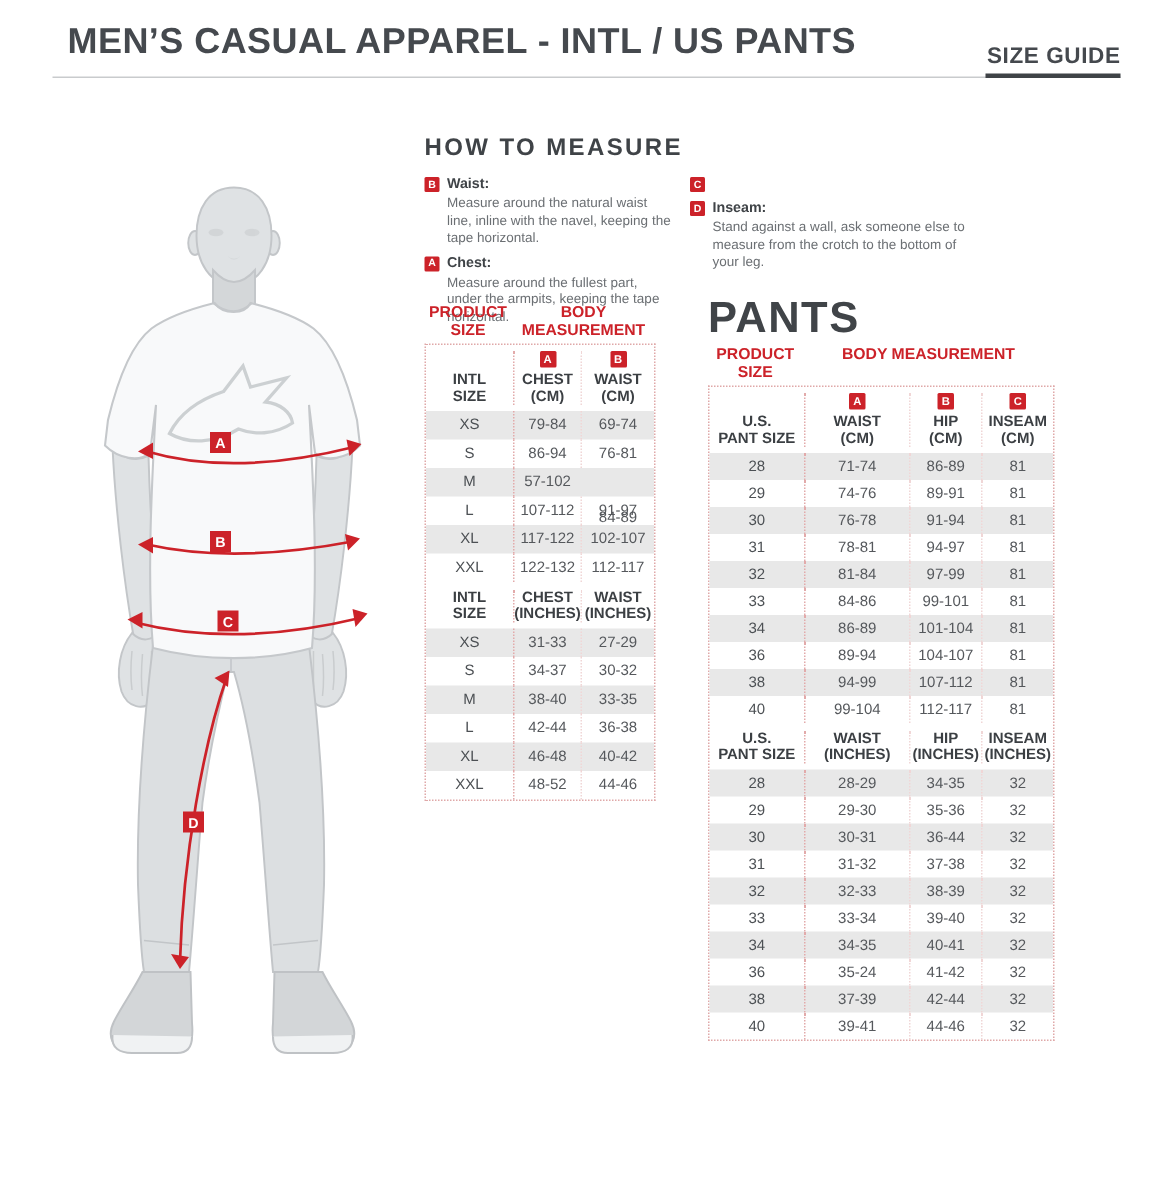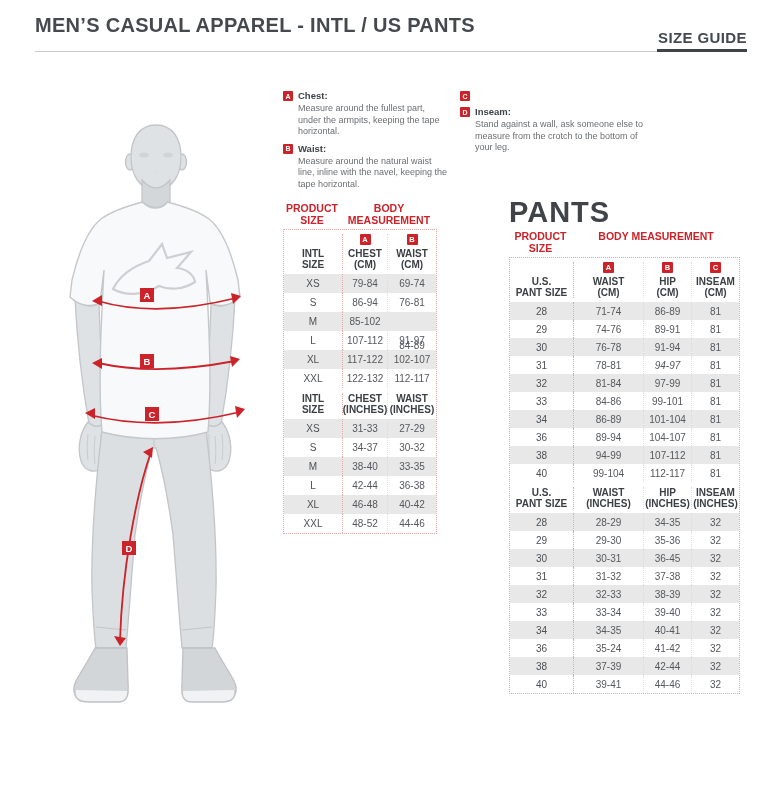--- a/index.html
+++ b/index.html
@@ -3,21 +3,21 @@
 <meta charset="utf-8">
 <style>
   html,body{margin:0;padding:0;width:783px;height:800px;background:#fff;
     font-family:"Liberation Sans", sans-serif;}
   :root{
     --accent:#cc2229; --heading:#45494e; --text:#55585c; --stripe:#e8e8e8;
     --rule:#c9cbcd; --divider:#e2aaaa; --divider-light:#f0d6d6; --tableborder:#dfa8a8;
   }
   .page{position:relative;width:783px;height:800px;overflow:hidden;background:#fff;}
 
-  .page-title{position:absolute;left:35px;top:14px;font-size:20px;font-weight:bold;
+  .page-title{position:absolute;left:45px;top:14px;font-size:24px;font-weight:bold;
     color:var(--heading);letter-spacing:.3px;white-space:nowrap;}
   .size-guide{position:absolute;right:36px;top:29px;font-size:15px;font-weight:bold;
     color:var(--heading);letter-spacing:.4px;cursor:pointer;}
   .rule-thin{position:absolute;left:35px;width:712px;top:51px;height:1px;background:var(--rule);}
   .rule-thick{position:absolute;right:36px;width:90px;top:49px;height:3px;background:#3f4347;}
 
   
   .measure{position:absolute;left:283px;top:90px;width:462px;}
   .measure h2{margin:0 0 9px 0;font-size:16px;font-weight:bold;color:#3f4347;letter-spacing:1.6px;}
   .measure-cols{display:flex;}
@@ -28,21 +28,21 @@
     font-size:7px;font-weight:bold;display:flex;align-items:center;justify-content:center;
     border-radius:1px;margin-right:5px;margin-top:1px;}
   .m-label{font-size:9.5px;font-weight:bold;color:#3f4347;margin-bottom:2px;}
   .m-desc{font-size:9px;color:#6b6f73;line-height:11.5px;}
   .m-col .m-desc{max-width:150px;}
   .m-col.right .m-desc{max-width:182px;}
 
   
   .size-table-wrap{position:absolute;top:198px;}
   #tops-table{left:283px;width:154px;}
-  #pants-table{left:509px;width:231px;}
+  #pants-table{left:472px;width:231px;}
   .size-heading{margin:0;font-size:29px;line-height:28px;font-weight:bold;
     color:#404448;letter-spacing:1px;}
   .group-headers{display:flex;margin-top:5px;margin-bottom:3px;}
   .group{color:var(--accent);font-weight:bold;font-size:10.5px;line-height:11.5px;
     text-align:center;}
   .size-table{border:1px dotted var(--tableborder);}
   .t-subheader{display:flex;padding:4px 0;align-items:stretch;}
   .t-subheader.no-badges{padding:5px 0 4px 0;}
   .cell{box-sizing:border-box;display:flex;flex-direction:column;align-items:center;
     justify-content:center;text-align:center;}
@@ -133,34 +133,35 @@
       <rect x="110" y="254" width="14" height="14" fill="#cc2229"></rect>
       <text x="117" y="264.7" text-anchor="middle" font-size="9.5" font-weight="bold" fill="#fff">B</text>
       <rect x="115" y="307" width="14" height="14" fill="#cc2229"></rect>
       <text x="122" y="317.7" text-anchor="middle" font-size="9.5" font-weight="bold" fill="#fff">C</text>
       <rect x="92" y="441" width="14" height="14" fill="#cc2229"></rect>
       <text x="99" y="451.7" text-anchor="middle" font-size="9.5" font-weight="bold" fill="#fff">D</text>
     </g>
   </svg>
 
   <div class="measure">
+    <h2>HOW TO MEASURE</h2>
     <div class="measure-cols">
       <div class="m-col">
+          <div class="m-item">
+            <div class="m-badge">B</div>
+            <div class="m-body">
+              <div class="m-label">Waist:</div>
+              <div class="m-desc">Measure around the natural waist line, inline with the navel, keeping the tape horizontal.</div>
+            </div>
+          </div>
           <div class="m-item">
             <div class="m-badge">A</div>
             <div class="m-body">
               <div class="m-label">Chest:</div>
               <div class="m-desc">Measure around the fullest part, under the armpits, keeping the tape horizontal.</div>
-            </div>
-          </div>
-          <div class="m-item">
-            <div class="m-badge">B</div>
-            <div class="m-body">
-              <div class="m-label">Waist:</div>
-              <div class="m-desc">Measure around the natural waist line, inline with the navel, keeping the tape horizontal.</div>
             </div>
           </div>
         </div>
       <div class="m-col right">
           <div class="m-item">
             <div class="m-badge">C</div>
           </div>
           <div class="m-item">
             <div class="m-badge">D</div>
             <div class="m-body">
@@ -197,21 +198,21 @@
             <div class="cell m" style="width: 45px;">79-84</div>
             <div class="cell m" style="width: 49px;">69-74</div>
           </div>
           <div class="t-row">
             <div class="cell size" style="width: 58px;">S</div>
             <div class="cell m" style="width: 45px;">86-94</div>
             <div class="cell m" style="width: 49px;">76-81</div>
           </div>
           <div class="t-row">
             <div class="cell size" style="width: 58px;">M</div>
-            <div class="cell m" style="width: 45px;">85-102</div>
+            <div class="cell m" style="width: 45px;">57-102</div>
             <div class="cell m" style="width: 49px; margin-top: 33px;">84-89</div>
           </div>
           <div class="t-row">
             <div class="cell size" style="width: 58px;">L</div>
             <div class="cell m" style="width: 45px;">107-112</div>
             <div class="cell m" style="width: 49px;">91-97</div>
           </div>
           <div class="t-row">
             <div class="cell size" style="width: 58px;">XL</div>
             <div class="cell m" style="width: 45px;">117-122</div>
@@ -308,21 +309,21 @@
           </div>
           <div class="t-row">
             <div class="cell size" style="width: 63px;">30</div>
             <div class="cell m" style="width: 70px;">76-78</div>
             <div class="cell m" style="width: 48px;">91-94</div>
             <div class="cell m" style="width: 48px;">81</div>
           </div>
           <div class="t-row">
             <div class="cell size" style="width: 63px;">31</div>
             <div class="cell m" style="width: 70px;">78-81</div>
-            <div class="cell m" style="width: 48px; font-style: italic;">94-97</div>
+            <div class="cell m" style="width: 48px;">94-97</div>
             <div class="cell m" style="width: 48px;">81</div>
           </div>
           <div class="t-row">
             <div class="cell size" style="width: 63px;">32</div>
             <div class="cell m" style="width: 70px;">81-84</div>
             <div class="cell m" style="width: 48px;">97-99</div>
             <div class="cell m" style="width: 48px;">81</div>
           </div>
           <div class="t-row">
             <div class="cell size" style="width: 63px;">33</div>
@@ -378,21 +379,21 @@
           </div>
           <div class="t-row">
             <div class="cell size" style="width: 63px;">29</div>
             <div class="cell m" style="width: 70px;">29-30</div>
             <div class="cell m" style="width: 48px;">35-36</div>
             <div class="cell m" style="width: 48px;">32</div>
           </div>
           <div class="t-row">
             <div class="cell size" style="width: 63px;">30</div>
             <div class="cell m" style="width: 70px;">30-31</div>
-            <div class="cell m" style="width: 48px;">36-45</div>
+            <div class="cell m" style="width: 48px;">36-44</div>
             <div class="cell m" style="width: 48px;">32</div>
           </div>
           <div class="t-row">
             <div class="cell size" style="width: 63px;">31</div>
             <div class="cell m" style="width: 70px;">31-32</div>
             <div class="cell m" style="width: 48px;">37-38</div>
             <div class="cell m" style="width: 48px;">32</div>
           </div>
           <div class="t-row">
             <div class="cell size" style="width: 63px;">32</div>

